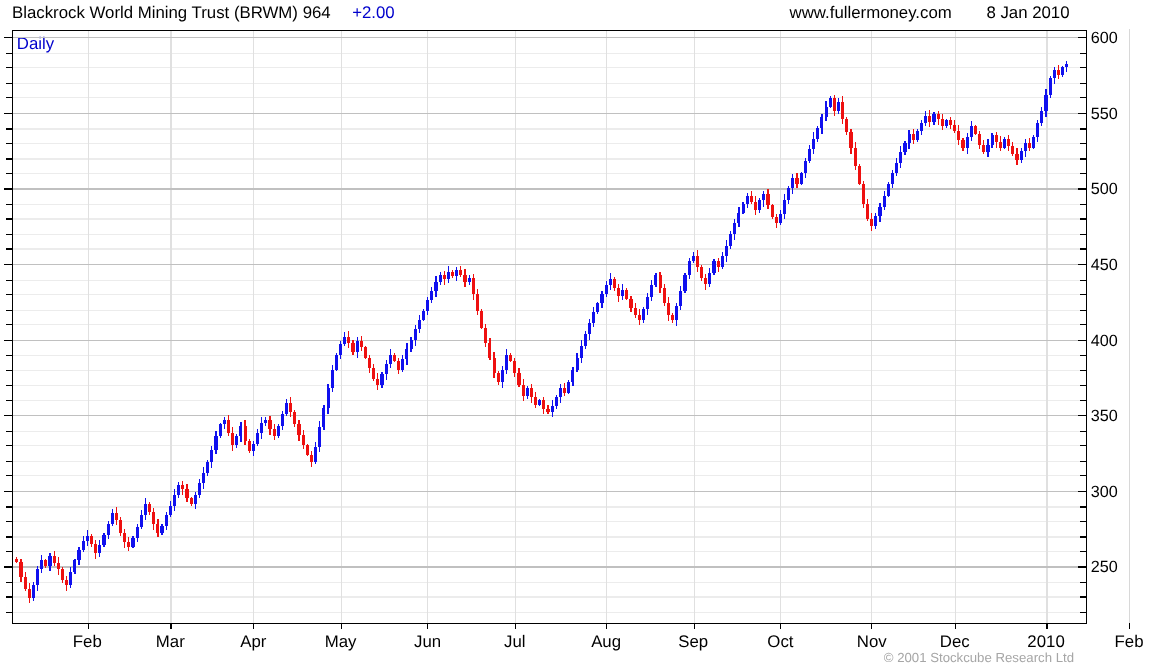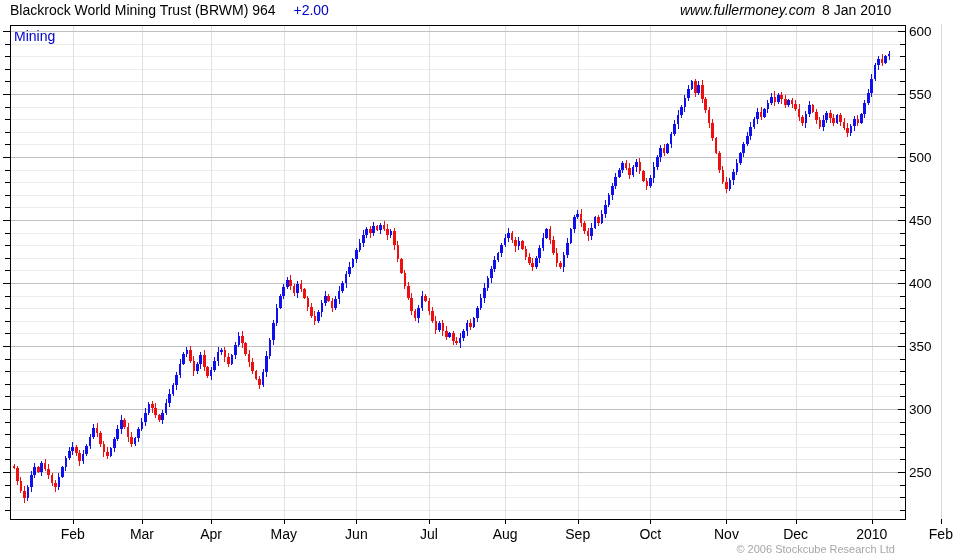--- a/index.html
+++ b/index.html
@@ -1,32 +1,32 @@
 <!DOCTYPE html>
 <html><head>
 <meta charset="utf-8">
 <style>
   html,body{margin:0;padding:0;background:#ffffff;}
   body{width:980px;height:560px;position:relative;font-family:"Liberation Sans",sans-serif;color:#000;overflow:hidden;}
   .hdr{position:absolute;top:2px;height:18px;font-size:14px;white-space:nowrap;}
   #title{left:10px;}
   #change{color:#0000cc;margin-left:14px;}
-  #site{left:680px;font-style:italic;}
+  #site{left:658px;}
   #date{left:822px;}
   #daily{position:absolute;left:14px;top:28px;font-size:14px;color:#0000cc;}
   #copyright{position:absolute;top:543px;right:85px;font-size:11px;color:#a6a6a6;white-space:nowrap;}
   svg text{font-family:"Liberation Sans",sans-serif;}
 </style>
 </head>
 <body>
 
 <div class="hdr" id="title"><span>Blackrock World Mining Trust (BRWM) 964</span> <span id="change">+2.00</span></div>
 <div class="hdr" id="site">www.fullermoney.com</div>
 <div class="hdr" id="date">8 Jan 2010</div>
-<div id="daily">Mining</div>
+<div id="daily">Daily</div>
 
 <svg id="chart" width="980" height="560" viewBox="0 0 980 560" style="position:absolute;left:0;top:0;">
     <g shape-rendering="crispEdges">
       <line x1="10" y1="510.5" x2="905" y2="510.5" stroke="#ececec" stroke-width="1"></line>
       <line x1="10" y1="497.5" x2="905" y2="497.5" stroke="#ececec" stroke-width="1"></line>
       <line x1="10" y1="485.5" x2="905" y2="485.5" stroke="#ececec" stroke-width="1"></line>
       <line x1="10" y1="459.5" x2="905" y2="459.5" stroke="#ececec" stroke-width="1"></line>
       <line x1="10" y1="447.5" x2="905" y2="447.5" stroke="#ececec" stroke-width="1"></line>
       <line x1="10" y1="434.5" x2="905" y2="434.5" stroke="#ececec" stroke-width="1"></line>
       <line x1="10" y1="422.5" x2="905" y2="422.5" stroke="#ececec" stroke-width="1"></line>
@@ -700,13 +700,13 @@
       <text x="505.10699999999997" y="539" font-size="14" fill="#000" text-anchor="middle">Aug</text>
       <text x="577.7355" y="539" font-size="14" fill="#000" text-anchor="middle">Sep</text>
       <text x="650.364" y="539" font-size="14" fill="#000" text-anchor="middle">Oct</text>
       <text x="726.451" y="539" font-size="14" fill="#000" text-anchor="middle">Nov</text>
       <text x="795.621" y="539" font-size="14" fill="#000" text-anchor="middle">Dec</text>
       <text x="871.708" y="539" font-size="14" fill="#000" text-anchor="middle">2010</text>
       <text x="940.8779999999999" y="539" font-size="14" fill="#000" text-anchor="middle">Feb</text>
     </g>
   </svg>
 
-<div id="copyright">© 2006 Stockcube Research Ltd</div>
+<div id="copyright">© 2001 Stockcube Research Ltd</div>
 
 </body></html>

